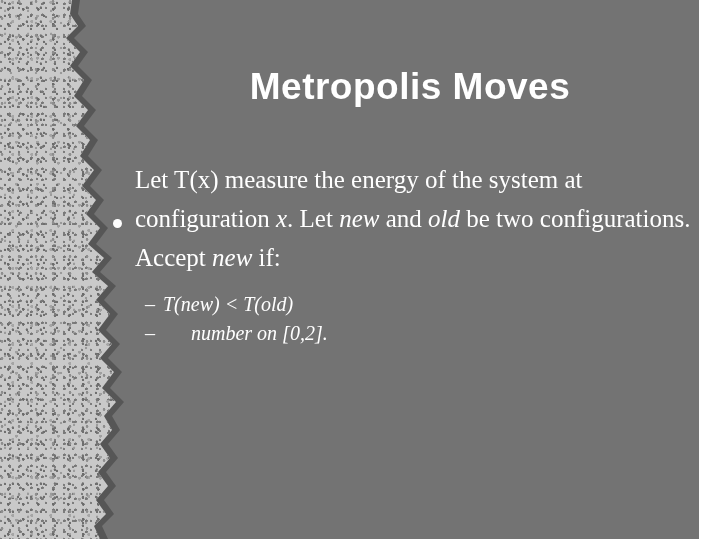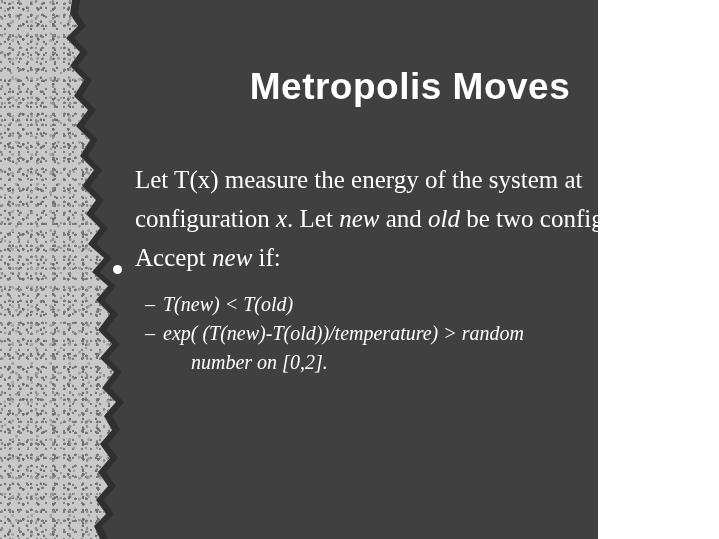--- a/index.html
+++ b/index.html
@@ -8,24 +8,25 @@
   }
   body {
     width: 719px;
     height: 539px;
     background: #ffffff;
     font-family: "Liberation Serif", serif;
     overflow: hidden;
   }
   .slide {
     position: relative;
-    width: 598px;
+    width: 667px;
     height: 539px;
-    background: #404040;
+    background: #737373;
     overflow: hidden;
+    padding-left: 32px;
   }
   
   .stone-strip {
     position: absolute;
     left: 0;
     top: 0;
     width: 116px;
     height: 539px;
     background-color: #c9c9c9;
     background-image:
@@ -97,21 +98,21 @@
     position: absolute;
     left: 113px;
     top: 160px;
     width: 590px;
     z-index: 5;
     color: #ffffff;
   }
 
   .bullet-row {
     display: flex;
-    align-items: flex-end;
+    align-items: center;
   }
   .bullet-dot {
     width: 22px;
     flex: 0 0 22px;
     padding-top: 10px;
     text-align: left;
     font-size: 15px;
     line-height: 1;
     color: #ffffff;
   }
@@ -180,20 +181,19 @@
     <div class="sub-list">
       <div class="sub-row">
         <div class="sub-dash">–</div>
         <div class="sub-text">
           <span>T(new) &lt; T(old)</span>
         </div>
       </div>
       <div class="sub-row">
         <div class="sub-dash">–</div>
         <div class="sub-text">
-          <span>exp( (T(new)-T(old))/temperature) &gt; random</span>
           <span class="indent2">number on [0,2].</span>
         </div>
       </div>
     </div>
 
   </div>
 </div>
 
 </body></html>

